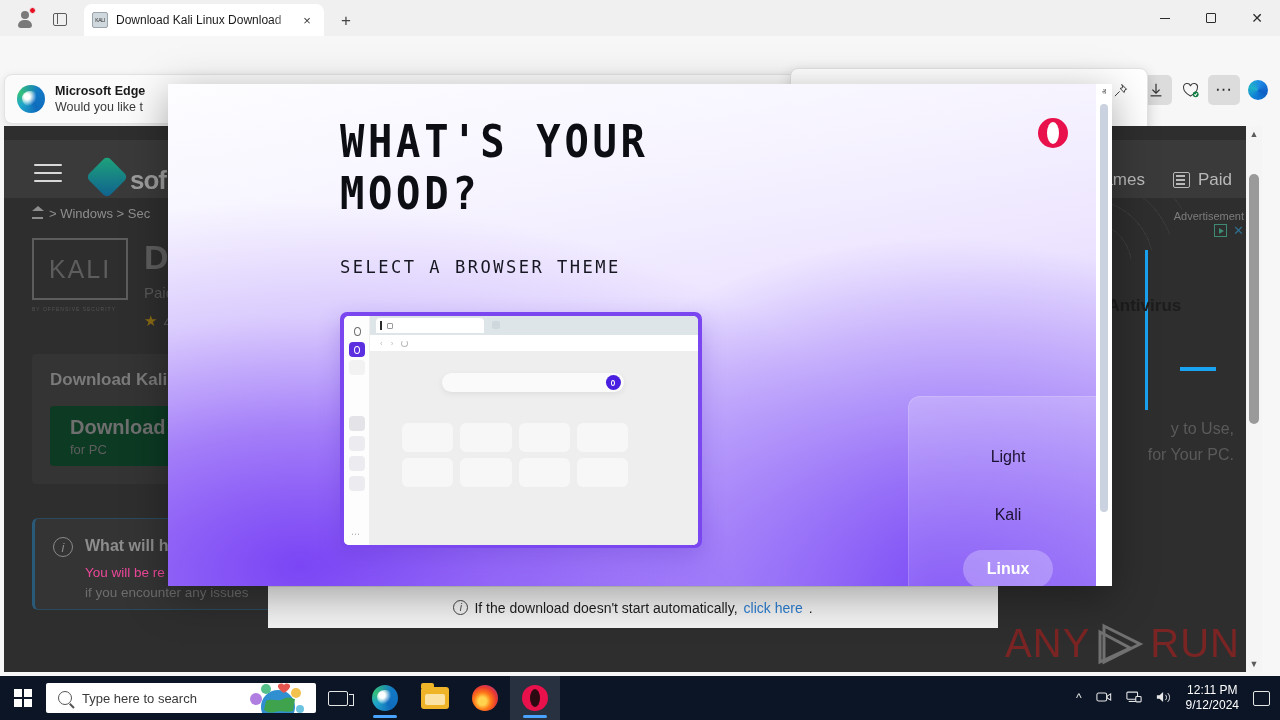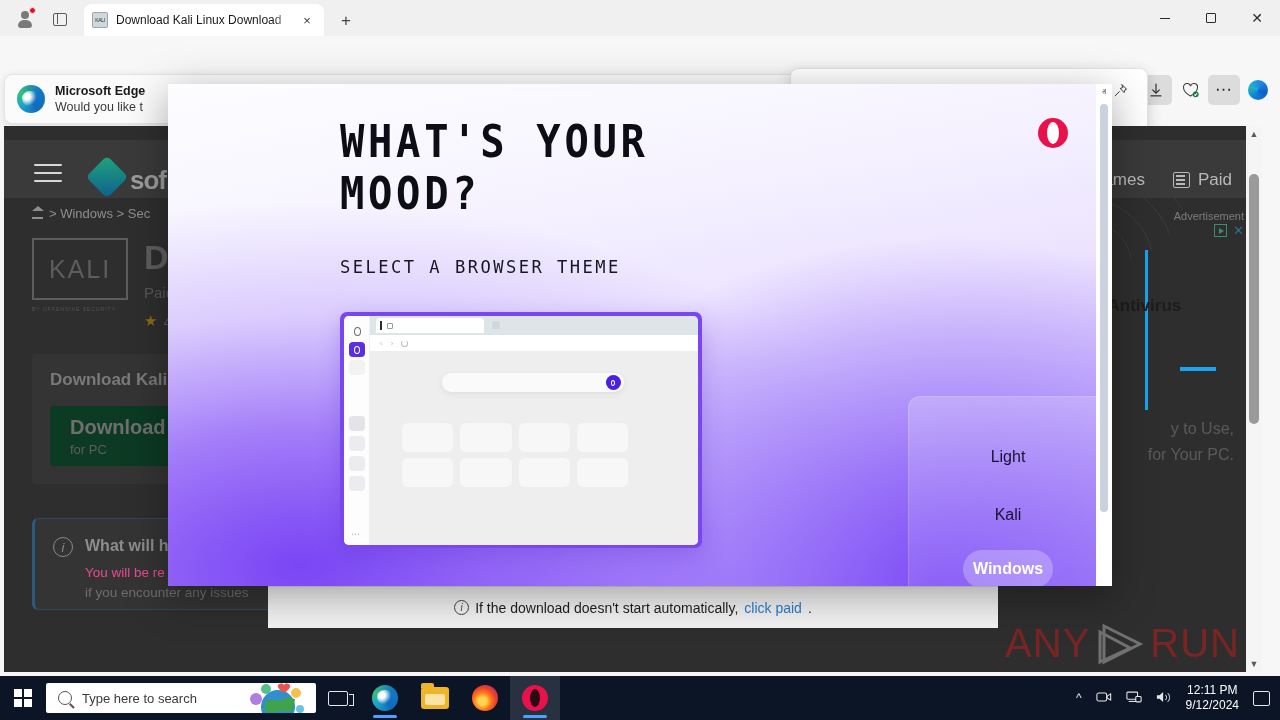--- a/index.html
+++ b/index.html
@@ -526,21 +526,21 @@
       <div class="page-scroll">
         <div class="ps-up">▲</div>
         <div class="ps-thumb"></div>
         <div class="ps-dn" style="position:absolute;bottom:0;">▼</div>
       </div>
     </div>
 
     <div class="dl-banner">
       <span class="dlb-ico">i</span>
       <span>If the download doesn't start automatically,</span>
-      <span class="dlb-link">click paid</span>
+      <span class="dlb-link">click here</span>
       <span>.</span>
     </div>
   </div>
 
   <div class="opera-dialog">
     <div class="dlg-bg"></div>
 
     <div class="opera-mark">
         <i></i>
       </div>
@@ -591,21 +591,21 @@
             <div class="pv-tile"></div>
             <div class="pv-tile"></div>
           </div>
         </div>
       </div>
     </div>
 
     <div class="theme-panel">
       <div class="theme-opt theme-light">Light</div>
       <div class="theme-opt theme-dark">Kali</div>
-      <div class="theme-system">Windows</div>
+      <div class="theme-system">Linux</div>
     </div>
 
     <div class="dlg-scroll">
       <div class="ds-arrow">ⱏ</div>
       <div class="ds-track">
         <div class="ds-thumb"></div>
       </div>
       <div class="ds-arrow" style="position:absolute;bottom:0;">ⱟ</div>
     </div>
   </div>

